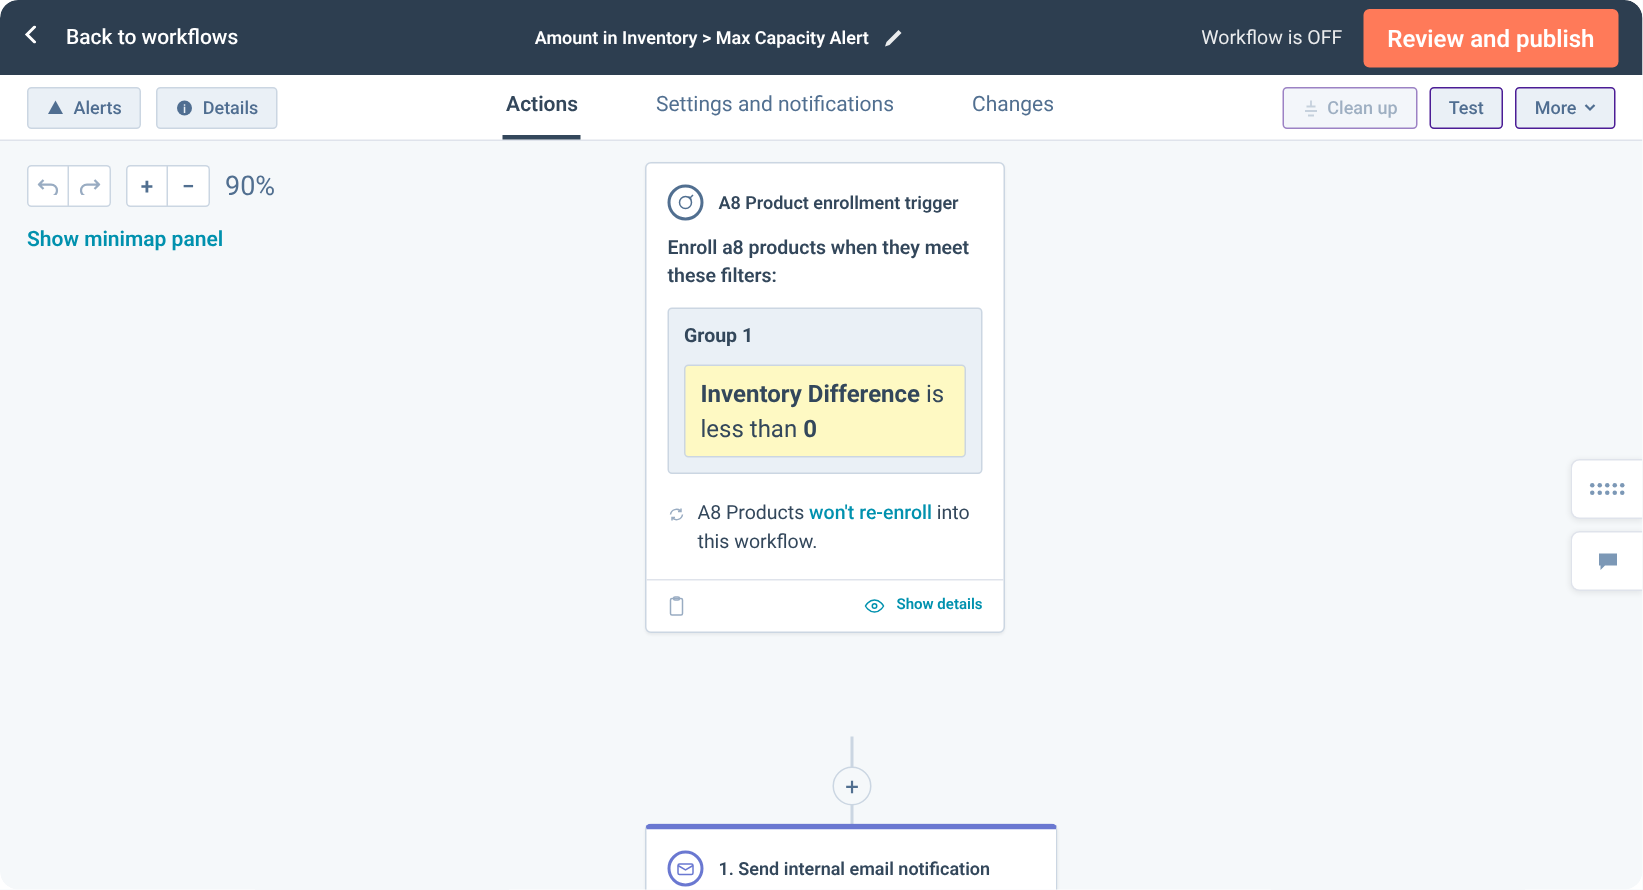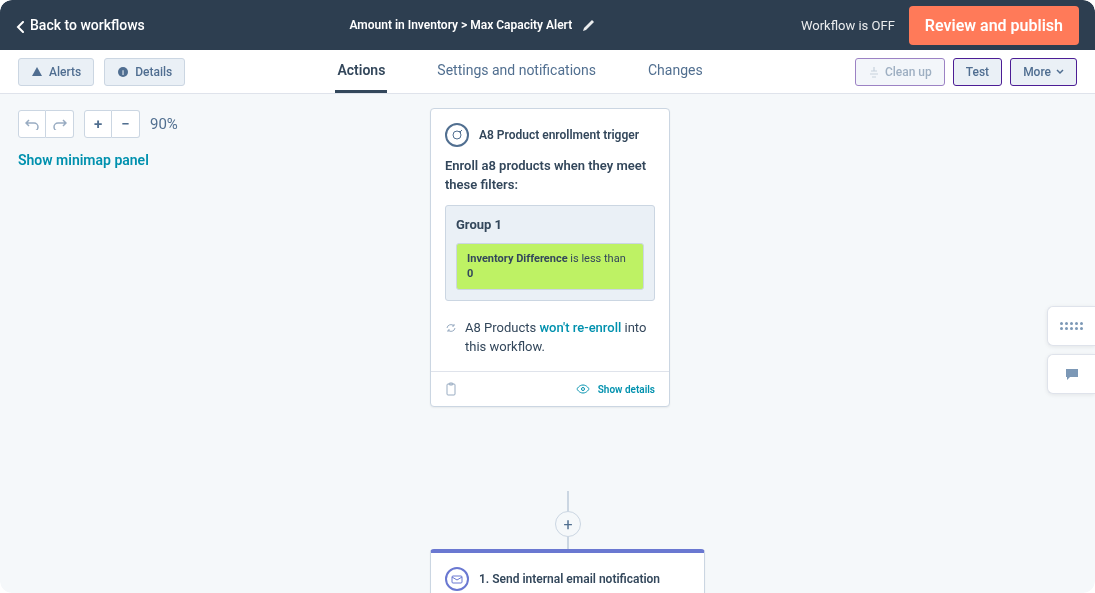--- a/index.html
+++ b/index.html
@@ -1,18 +1,18 @@
 <!DOCTYPE html>
 <html><head>
 <meta charset="utf-8">
 <style>
 *{box-sizing:border-box;margin:0;padding:0;font-family:-apple-system,BlinkMacSystemFont,"Segoe UI",Roboto,sans-serif}
 body{background:#fff;width:1095px;height:593px;overflow:hidden;border-radius:12px;position:relative}
 .topbar{background:#2d3e50;height:50px;display:flex;align-items:center;padding:0 16px;color:#fff;border-radius:12px 12px 0 0}
-.back-link{display:flex;align-items:flex-end;gap:6px;font-size:14px;font-weight:500;cursor:pointer}
+.back-link{display:flex;align-items:flex-start;gap:20px;font-size:14px;font-weight:500;cursor:pointer}
 .topbar-center{flex:1;display:flex;justify-content:center;align-items:center;gap:10px}
 .workflow-title{font-size:12px;font-weight:600}
 .pencil{opacity:.9;cursor:pointer}
 .topbar-right{display:flex;align-items:center;gap:14px;font-size:13px}
 .status-text{opacity:.9}
 .review-btn{background:#ff7a59;color:#fff;border:none;padding:10px 16px;border-radius:4px;font-size:16px;font-weight:600;cursor:pointer}
 .navbar{height:44px;background:#fff;border-bottom:1px solid #dfe3eb;display:flex;align-items:center;padding:0 18px}
 .nav-left{display:flex;gap:10px}
 .chip-btn{display:flex;align-items:center;gap:6px;border:1px solid #cbd6e2;background:#eaf0f6;color:#506e91;padding:6px 12px;border-radius:3px;font-size:12px;font-weight:500;cursor:pointer}
 .nav-tabs{flex:1;display:flex;justify-content:center;gap:48px}
@@ -21,31 +21,31 @@
 .nav-right{display:flex;gap:8px;align-items:center}
 .sec-btn{border:1px solid #4c1d95;background:#eaf0f6;color:#506e91;padding:6px 12px;border-radius:3px;font-size:12px;font-weight:500;cursor:pointer;display:flex;align-items:center;gap:5px}
 .sec-btn.disabled{opacity:.55}
 .canvas{position:relative;background:#f5f8fa;height:499px;border-radius:0 0 12px 12px}
 .tool-row{position:absolute;top:16px;left:18px;display:flex;align-items:center;gap:10px}
 .tool-group{display:flex}
 .tool-btn{width:28px;height:28px;border:1px solid #cbd6e2;background:#fff;display:flex;align-items:center;justify-content:center;cursor:pointer;font-size:15px;color:#516f90}
 .tool-group .tool-btn:first-child{border-radius:3px 0 0 3px}
 .tool-group .tool-btn:last-child{border-radius:0 3px 3px 0;border-left:none}
 .tool-group .tool-btn:only-child{border-radius:3px;border-left:1px solid #cbd6e2}
-.zoom-label{font-size:15px;color:#516f90}
+.zoom-label{font-size:18px;color:#516f90}
 .minimap-link{position:absolute;top:58px;left:18px;color:#0091ae;font-size:14px;font-weight:600;cursor:pointer}
 .card{position:absolute;left:430px;width:240px;background:#fff;border:1px solid #cbd6e2;border-radius:4px;box-shadow:0 1px 2px rgba(0,0,0,.06)}
 .card-header{display:flex;align-items:center;gap:10px;padding:14px 14px 10px}
 .round-icon{width:24px;height:24px;border:2px solid #516f90;border-radius:50%;display:flex;align-items:center;justify-content:center;color:#516f90;flex-shrink:0}
 .round-icon.purple{border-color:#6a78d1;color:#6a78d1}
 .card-title{font-size:12px;font-weight:600;color:#33475b}
 .card-body{padding:0 14px 14px;font-size:13px;color:#33475b;line-height:1.45}
 .filter-group{border:1px solid #cbd6e2;background:#eaf0f6;border-radius:3px;padding:10px;margin-top:10px}
 .filter-group h4{font-size:13px;font-weight:700;color:#33475b;margin-bottom:8px}
-.filter-item{background:#bef264;border:1px solid #cbd6e2;border-radius:3px;padding:7px 10px;font-size:11px;color:#33475b}
+.filter-item{background:#fef9c3;border:1px solid #cbd6e2;border-radius:3px;padding:7px 10px;font-size:16px;color:#33475b}
 .reenroll{display:flex;gap:8px;margin-top:18px;font-size:13px;color:#33475b;line-height:1.45}
 .reenroll svg{flex-shrink:0;margin-top:3px}
 .link{color:#0091ae;font-weight:500}
 .card-footer{border-top:1px solid #dfe3eb;padding:10px 14px;display:flex;align-items:center;justify-content:space-between}
 .clip{color:#99acc2}
 .show-details{display:flex;align-items:center;gap:8px;color:#0091ae;font-size:10px;font-weight:600;cursor:pointer}
 .connector{position:absolute;left:567px;top:397px;width:2px;height:60px;background:#cbd6e2}
 .plus-node{position:absolute;left:555px;top:417px;width:26px;height:26px;border:1px solid #cbd6e2;background:#f5f8fa;border-radius:50%;display:flex;align-items:center;justify-content:center;color:#516f90;font-size:16px;cursor:pointer}
 .card2{position:absolute;top:455px;left:430px;width:275px;background:#fff;border:1px solid #cbd6e2;border-radius:4px;box-shadow:0 1px 2px rgba(0,0,0,.06);border-top:4px solid #6a78d1}
 .side-rail{position:absolute;right:0;top:212px;display:flex;flex-direction:column;gap:8px}

